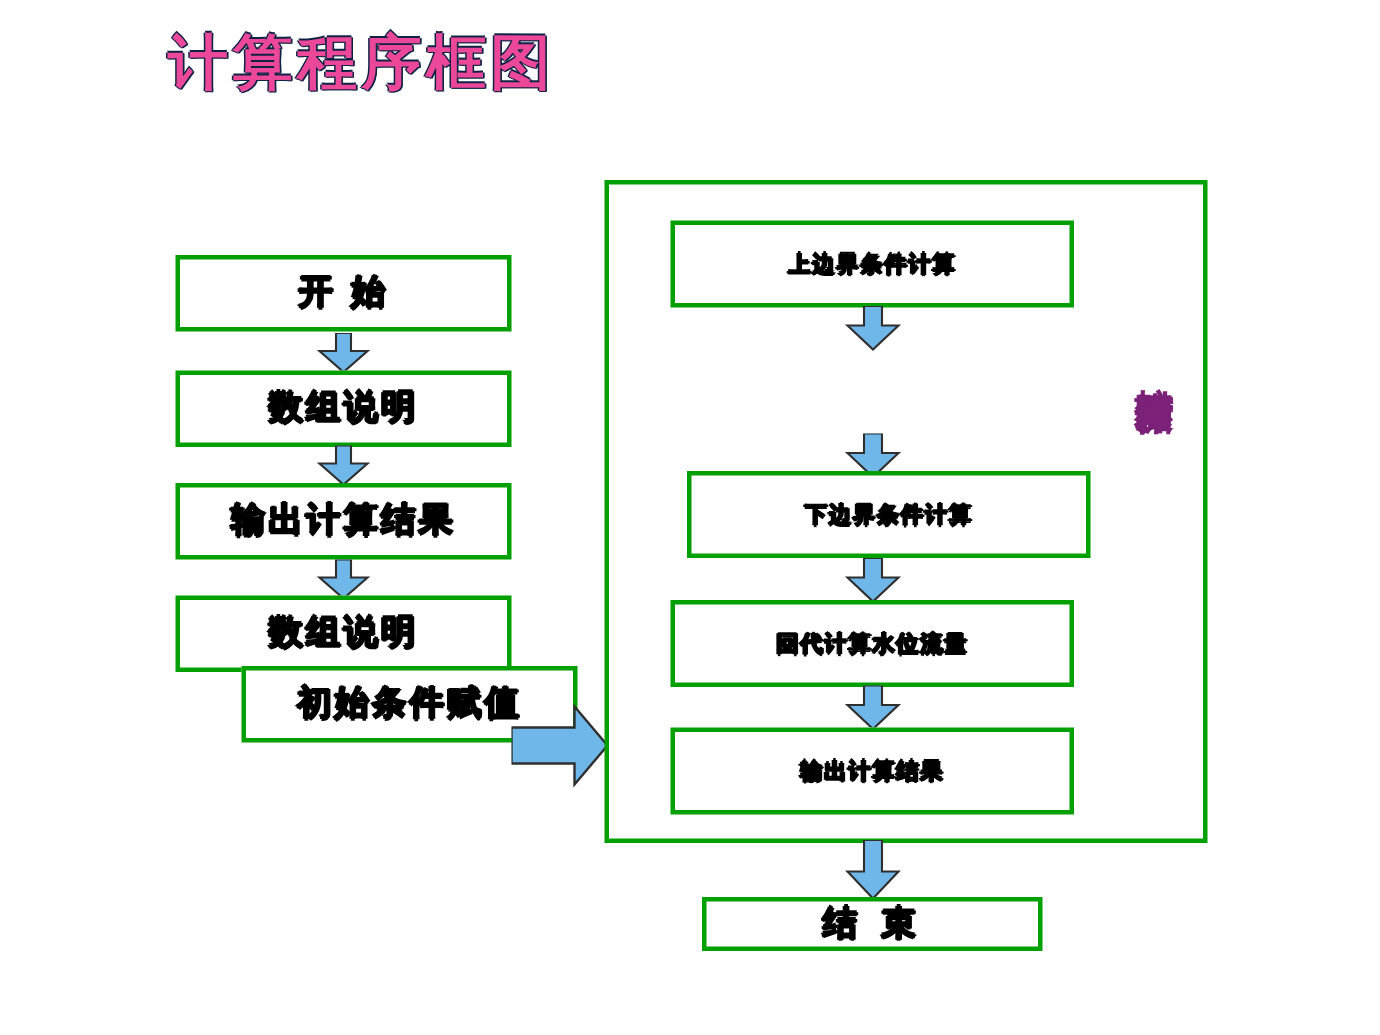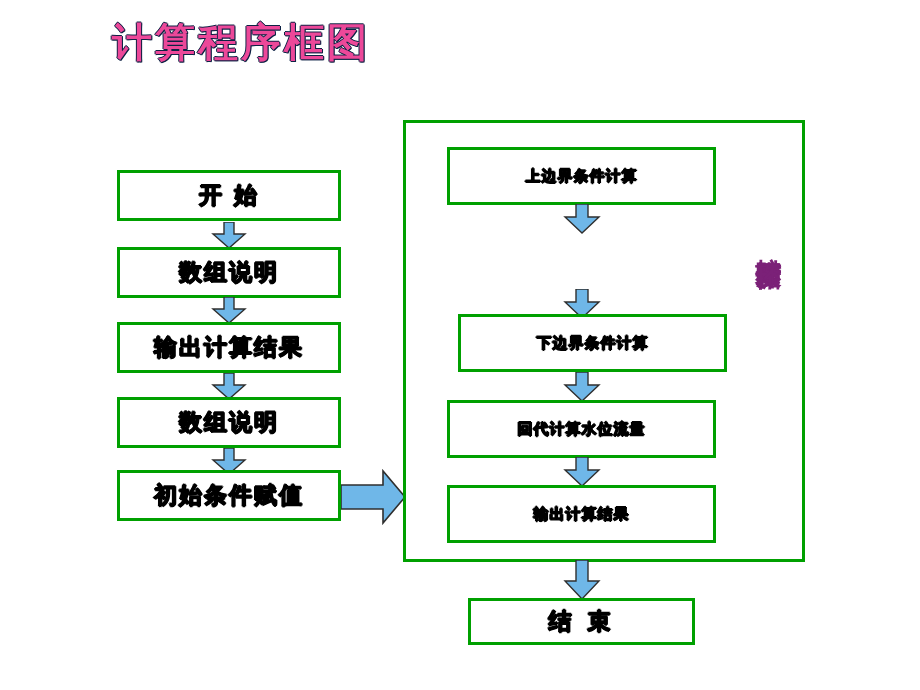--- a/index.html
+++ b/index.html
@@ -77,21 +77,21 @@
     height: 58px;
     font-size: 15px;
     letter-spacing: 1px;
   }
 
   
   #box-end {
     left: 468px;
     top: 598px;
     width: 227px;
-    height: 47px;
+    height: 36px;
     font-size: 23px;
     letter-spacing: 4px;
   }
 
   
   #loop-container {
     position: absolute;
     left: 403px;
     top: 120px;
     width: 402px;
@@ -163,21 +163,21 @@
   <div class="fbox left-box" style="top:397px;">
     <span class="lbl">数组说明</span>
   </div>
 
   <div class="arrow" style="left:211px; top:448px;">
     <svg width="36" height="27" viewBox="0 0 36 27">
       <polygon points="13,0 23,0 23,12 34,12 18,26 2,12 13,12" fill="#6fb7e8" stroke="#2f2f2f" stroke-width="1.4"></polygon>
     </svg>
   </div>
 
-  <div class="fbox left-box" style="top:470px;">
+  <div class="fbox left-box" style="top:444px;margin-left:44px;">
     <span class="lbl">初始条件赋值</span>
   </div>
 
   <div class="arrow" style="left:341px; top:466px;">
     <svg width="66" height="63" viewBox="0 0 66 63">
       <polygon points="0,19 42,19 42,5 64,31 42,57 42,43 0,43" fill="#6fb7e8" stroke="#2f2f2f" stroke-width="1.6"></polygon>
     </svg>
   </div>
 
   <div id="loop-container"></div>

